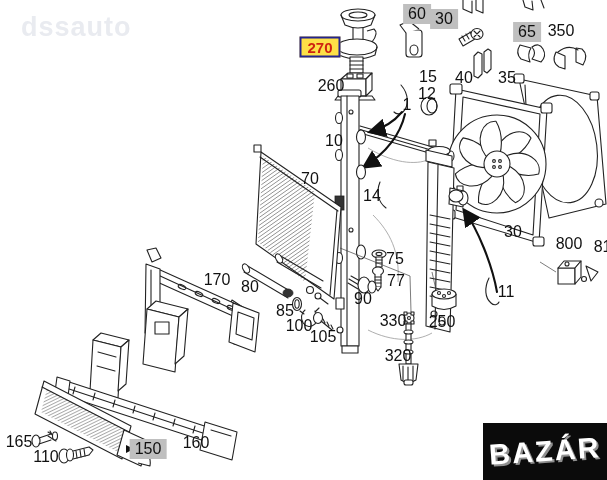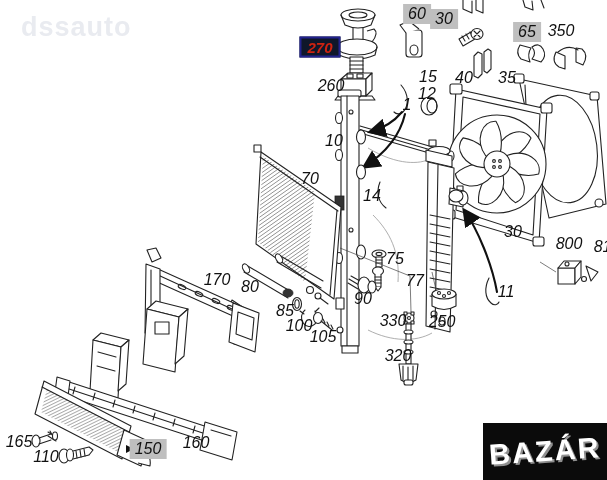--- a/index.html
+++ b/index.html
@@ -9,23 +9,23 @@
              letter-spacing:1px;color:#e9ebf0;user-select:none;}
   svg.art{position:absolute;left:0;top:0;}
   .ln{fill:none;stroke:#222;stroke-width:1.1;stroke-linecap:round;stroke-linejoin:round;}
   .lnw{fill:#fff;stroke:#222;stroke-width:1.1;stroke-linejoin:round;}
   .thin{fill:none;stroke:#444;stroke-width:0.7;}
   .faint{fill:none;stroke:#999;stroke-width:0.8;}
   .dark{fill:#333;stroke:#222;stroke-width:0.8;}
   .arrow{fill:none;stroke:#111;stroke-width:2.1;stroke-linecap:round;}
   #labels{position:absolute;left:0;top:0;width:100%;height:100%;}
   .plabel{position:absolute;transform:translate(-50%,-50%);font-size:16px;color:#111;
-          line-height:1;white-space:nowrap;padding:1px 2px;cursor:pointer;font-style:italic;}
+          line-height:1;white-space:nowrap;padding:1px 2px;cursor:pointer;}
   .plabel.gray{background:#bfbfbf;padding:2px 5px;}
-  .plabel.yellow{background:#0f172a;border:2px solid #23238f;color:#cf2310;
+  .plabel.yellow{background:#fde047;border:2px solid #23238f;color:#cf2310;
                  font-weight:700;font-size:15px;padding:1px 6px;}
   .logo{position:absolute;left:483px;top:423px;width:124px;height:57px;background:#0b0b0b;
         display:flex;align-items:center;justify-content:center;}
   .logo span{color:#fff;font-weight:700;font-size:29px;letter-spacing:2px;
              transform:rotate(-4deg);text-shadow:2px 2px 0 #8f8f8f;}
 </style>
 </head>
 <body>
 
 <div class="stage">
@@ -367,21 +367,21 @@
       <div class="plabel " style="left: 400px; top: 77px; margin-left: 28px;">15</div>
       <div class="plabel " style="left: 427px; top: 94px;">12</div>
       <div class="plabel " style="left: 407px; top: 105px;">1</div>
       <div class="plabel " style="left: 334px; top: 141px;">10</div>
       <div class="plabel " style="left: 310px; top: 179px;">70</div>
       <div class="plabel " style="left: 372px; top: 196px;">14</div>
       <div class="plabel " style="left: 513px; top: 232px; text-align: right;">30</div>
       <div class="plabel " style="left: 569px; top: 244px;">800</div>
       <div class="plabel " style="left: 607px; top: 247px;">810</div>
       <div class="plabel " style="left: 395px; top: 259px;">75</div>
-      <div class="plabel " style="left: 396px; top: 281px; margin-left: 19px;">77</div>
+      <div class="plabel " style="left: 396px; top: 281px;">77</div>
       <div class="plabel " style="left: 363px; top: 299px;">90</div>
       <div class="plabel " style="left: 506px; top: 292px;">11</div>
       <div class="plabel " style="left: 393px; top: 321px;">330</div>
       <div class="plabel " style="left: 442px; top: 322px;">250</div>
       <div class="plabel " style="left: 398px; top: 356px;">320</div>
       <div class="plabel " style="left: 250px; top: 287px;">80</div>
       <div class="plabel " style="left: 285px; top: 311px;">85</div>
       <div class="plabel " style="left: 299px; top: 326px;">100</div>
       <div class="plabel " style="left: 323px; top: 337px; text-align: right;">105</div>
       <div class="plabel " style="left: 217px; top: 280px;">170</div>

